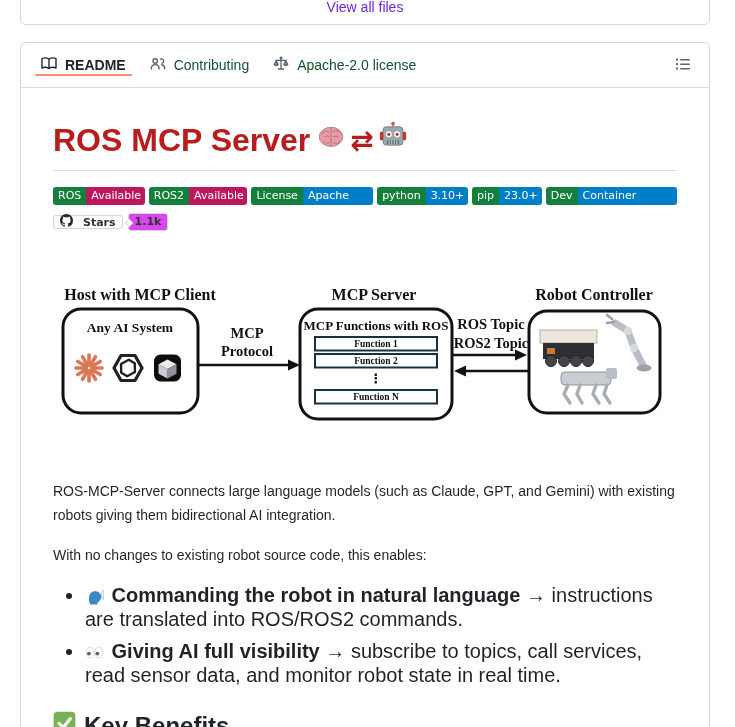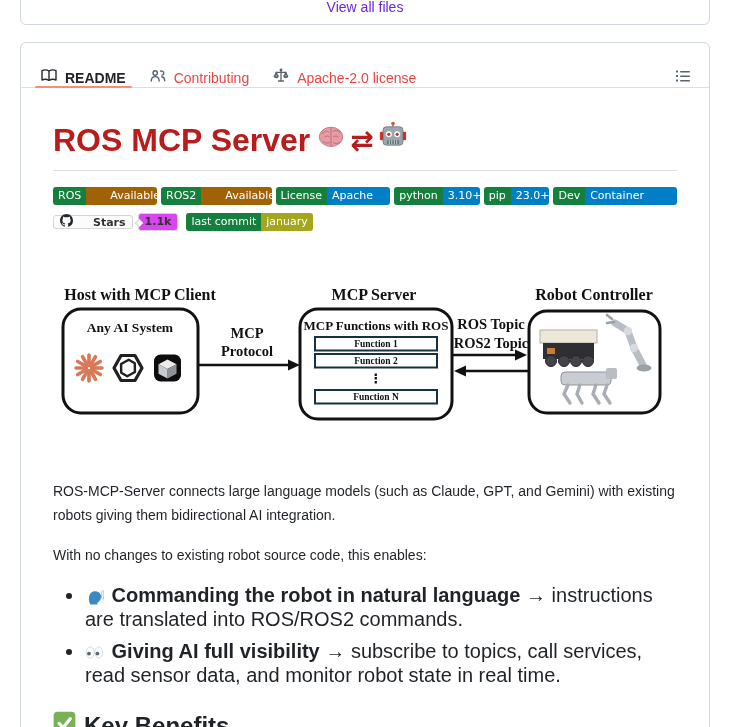--- a/index.html
+++ b/index.html
@@ -10,52 +10,52 @@
   
   .top-card { position:absolute; left:20px; top:-22px; width:690px; height:47px;
     border:1px solid #d0d7de; border-radius:6px; background:#fff;
     display:flex; align-items:flex-end; justify-content:center; padding-bottom:9px; }
   .view-all { color:#6d28d9; font-size:14px; text-decoration:none; cursor:pointer; }
 
   
   .readme-card { position:absolute; left:20px; top:42px; width:690px; height:700px;
     border:1px solid #d0d7de; border-radius:6px; background:#fff; }
 
-  .tabbar { height:45px; display:flex; align-items:flex-end; justify-content:space-between;
+  .tabbar { height:45px; display:flex; align-items:center; justify-content:space-between;
     border-bottom:1px solid #d8dee4; padding:0 8px; }
   .tabs { display:flex; }
   .tab { display:flex; align-items:center; gap:8px; padding:0 12px; font-size:14px;
-    color:#ef4444; background:none; border:none; position:relative; cursor:pointer;
+    color:#14532d; background:none; border:none; position:relative; cursor:pointer;
     font-family:"Liberation Sans", sans-serif; }
   .tab.active { color:#1f2328; font-weight:bold; }
   .tab.active::after { content:""; position:absolute; left:6px; right:6px; bottom:-1px;
     height:2px; background:#fd8c73; border-radius:2px; }
   .tab svg { flex:none; }
   .outline-btn { background:none; border:none; display:flex; align-items:center; padding:0 10px; cursor:pointer; }
 
   .content { padding:32px; }
 
   h1.title { font-size:32px; font-weight:bold; color:#b91c1c; line-height:1.25;
     padding-bottom:10px; border-bottom:1px solid #d8dee4; margin-bottom:16px;
     display:flex; align-items:center; gap:6px; }
   .title-arrow { font-family:"DejaVu Sans", sans-serif; font-weight:bold; font-size:28px; margin:0 -2px; }
   h1.title svg { flex:none; }
 
   .badge-row { display:flex; gap:4px; margin-bottom:8px; align-items:center; flex-wrap:nowrap; }
   .badge { display:inline-flex; height:18px; border-radius:3px; overflow:hidden;
     font-family:"DejaVu Sans", sans-serif; font-size:11px; line-height:18px; color:#fff; cursor:pointer; }
   .badge .bl { background:#15803d; padding:0 5px; }
   .badge .bv { padding:0 5px; }
-  .bv.green { background:#a16207;padding-left:24px; }
+  .bv.green { background:#be185d; }
   .bv.blue  { background:#007ec6; }
   .bv.olive { background:#a4a61d; }
 
   .social-badge { display:inline-flex; align-items:center; height:18px; cursor:pointer;
     font-family:"DejaVu Sans", sans-serif; font-size:11px; color:#333; }
-  .social-left { display:flex; align-items:center; gap:20px; height:14px; padding:0 6px;
+  .social-left { display:flex; align-items:center; gap:10px; height:14px; padding:0 6px;
     background:#fcfcfc; border:1px solid #d5d5d5; border-radius:3px; font-weight:bold; }
   .social-count { position:relative; margin-left:5px; height:18px; line-height:16px; padding:0 6px;
     background:#d946ef; border:1px solid #d5d5d5; border-radius:3px; font-weight:bold; }
   .social-count::before { content:""; position:absolute; left:-3px; top:5.5px; width:5px; height:5px;
     background:#fafafa; border-left:1px solid #d5d5d5; border-bottom:1px solid #d5d5d5; transform:rotate(45deg); }
 
   .diagram { margin:42px 0 44px 2px; }
 
   p.body-text { font-size:14px; line-height:24px; margin-bottom:16px; }
   ul.benefits { margin:16px 0 16px 0; padding-left:32px; font-size:20px; line-height:24px; }
@@ -191,24 +191,20 @@
           <span class="social-left">
             <span>
               <svg width="13" height="13" viewBox="0 0 16 16" fill="#24292f">
                 <path d="M8 0C3.58 0 0 3.58 0 8c0 3.54 2.29 6.53 5.47 7.59.4.07.55-.17.55-.38 0-.19-.01-.82-.01-1.49-2.01.37-2.53-.49-2.69-.94-.09-.23-.48-.94-.82-1.13-.28-.15-.68-.52-.01-.53.63-.01 1.08.58 1.23.82.72 1.21 1.87.87 2.33.66.07-.52.28-.87.51-1.07-1.78-.2-3.64-.89-3.64-3.95 0-.87.31-1.59.82-2.15-.08-.2-.36-1.02.08-2.12 0 0 .67-.21 2.2.82.64-.18 1.32-.27 2-.27s1.36.09 2 .27c1.53-1.04 2.2-.82 2.2-.82.44 1.1.16 1.92.08 2.12.51.56.82 1.27.82 2.15 0 3.07-1.87 3.75-3.65 3.95.29.25.54.73.54 1.48 0 1.07-.01 1.93-.01 2.2 0 .21.15.46.55.38A8.01 8.01 0 0 0 16 8c0-4.42-3.58-8-8-8z"></path>
               </svg>
             </span>
             <span>Stars</span>
           </span>
           <span class="social-count">1.1k</span>
         </span>
-        <span class="badge" style="margin-left:4px;">
-          <span class="bl">last commit</span>
-          <span class="bv olive">january</span>
-        </span>
       </div>
 
       <div class="diagram">
         <svg width="620" height="158" viewBox="0 0 620 158">
 
           <text class="dserif" x="85" y="27" font-size="16" text-anchor="middle">Host with MCP Client</text>
           <text class="dserif" x="319" y="27" font-size="16" text-anchor="middle">MCP Server</text>
           <text class="dserif" x="539" y="27" font-size="16" text-anchor="middle">Robot Controller</text>
 
           <rect x="8" y="36" width="135" height="104" rx="18" fill="#fff" stroke="#111" stroke-width="3"></rect>

